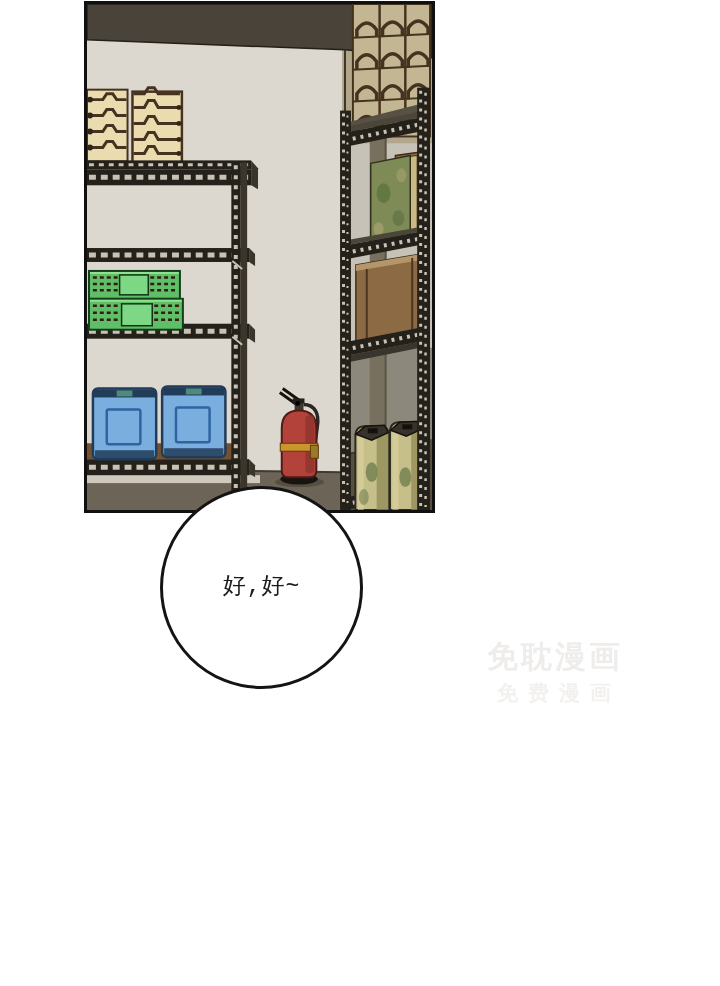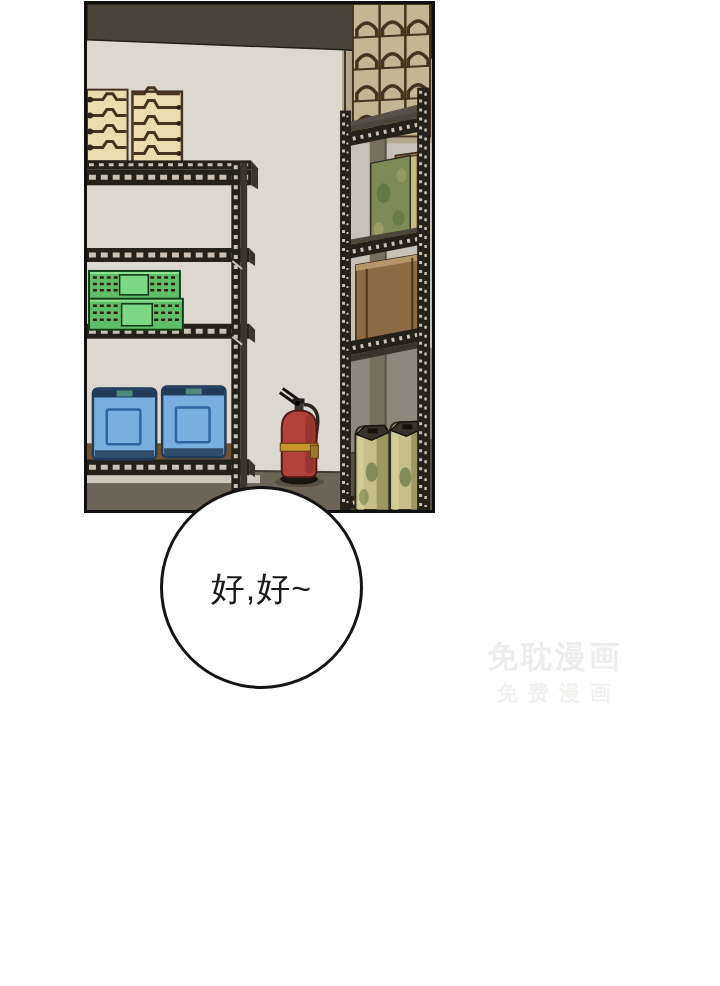--- a/index.html
+++ b/index.html
@@ -30,22 +30,22 @@
   .f-extband{fill:var(--c-ext_band)} .f-extmetal{fill:var(--c-ext_metal)}
   .s-trayline{stroke:var(--c-tray_line);fill:none}
   .s-dots{stroke:var(--c-dots);fill:none}
   .s-slot{stroke:var(--c-slot_dark);fill:none}
   .s-junction{stroke:#3f3a32;fill:none}
 
   
   .bubble{position:absolute;left:160px;top:486px;width:203px;height:203px;
           background:#ffffff;border:3px solid var(--c-bubble_border);border-radius:50%;
           box-sizing:border-box;display:flex;align-items:center;justify-content:center;z-index:5;}
-  .bubble-text{font-size:34px;color:var(--c-text);letter-spacing:1px;line-height:1;
-               font-family:Liberation Sans, sans-serif;}
+  .bubble-text{font-size:23px;color:var(--c-text);letter-spacing:1px;line-height:1;
+               font-family:Liberation Mono, monospace;}
 
   
   .watermark{position:absolute;left:452px;top:640px;width:206px;text-align:center;z-index:2;
              font-family:"Liberation Sans", sans-serif;font-weight:700;}
   .wm-line1{font-size:31px;letter-spacing:3px;color:var(--c-wm1);line-height:1.1;}
   .wm-line2{font-size:21px;letter-spacing:10px;padding-left:8px;color:var(--c-wm2);margin-top:7px;line-height:1.1;}
 </style>
 </head>
 <body>
 

